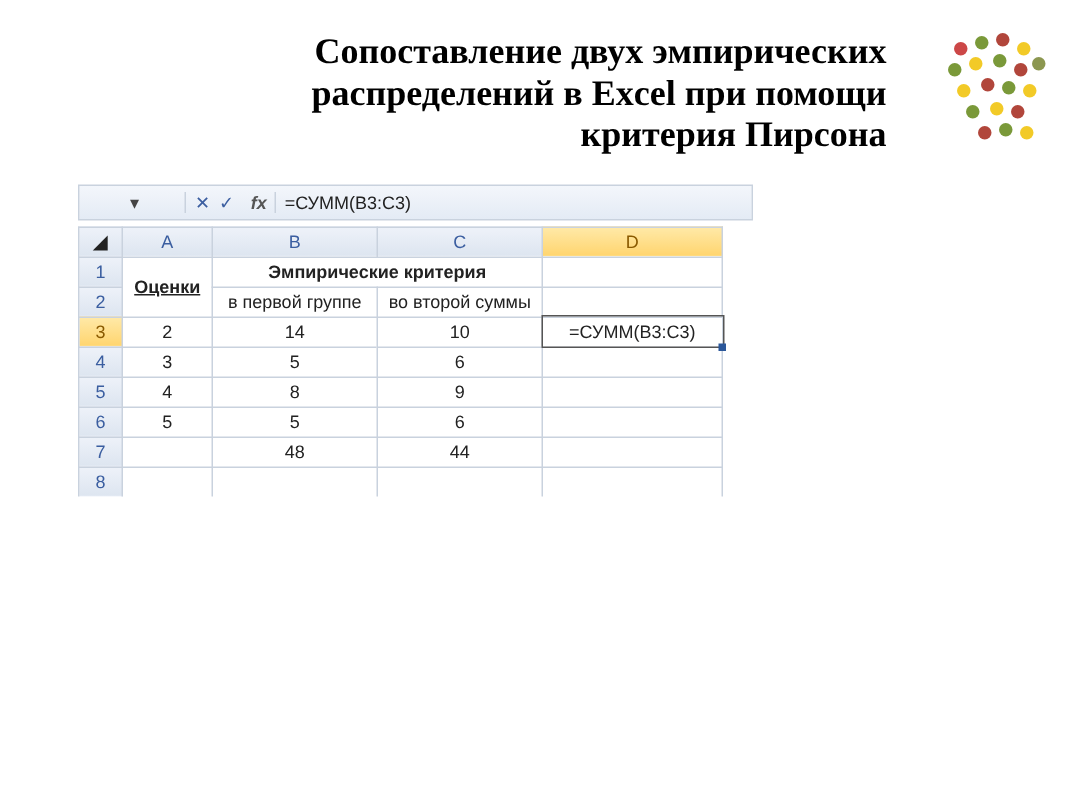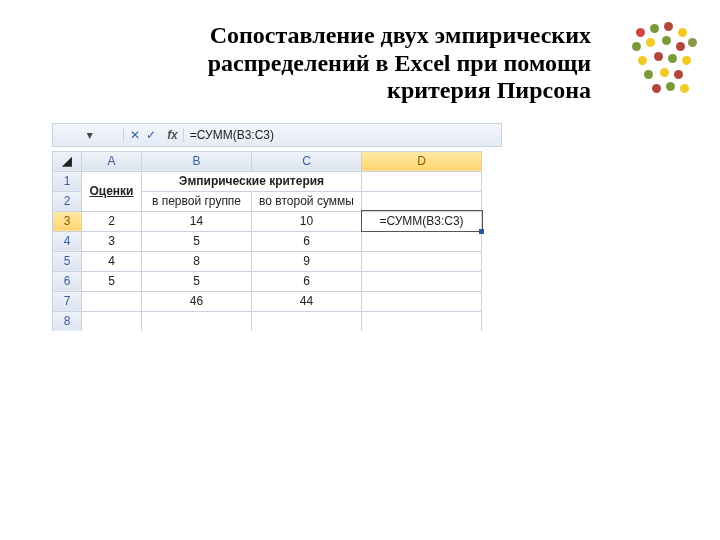--- a/index.html
+++ b/index.html
@@ -245,21 +245,21 @@
       <tr>
         <th class="rowhdr">6</th>
         <td>5</td>
         <td>5</td>
         <td>6</td>
         <td></td>
       </tr>
       <tr class="r7">
         <th class="rowhdr">7</th>
         <td></td>
-        <td>46</td>
+        <td>48</td>
         <td>44</td>
         <td></td>
       </tr>
       <tr>
         <th class="rowhdr" style="border-bottom:none">8</th>
         <td style="border-bottom:none"></td>
         <td style="border-bottom:none"></td>
         <td style="border-bottom:none"></td>
         <td style="border-bottom:none"></td>
       </tr>

